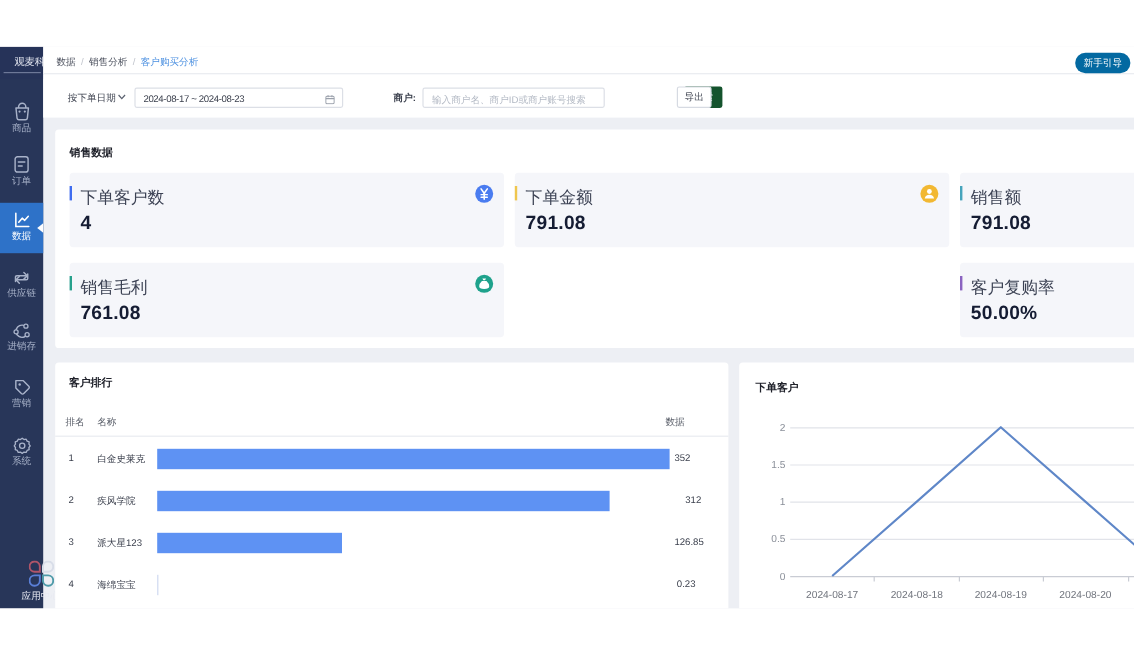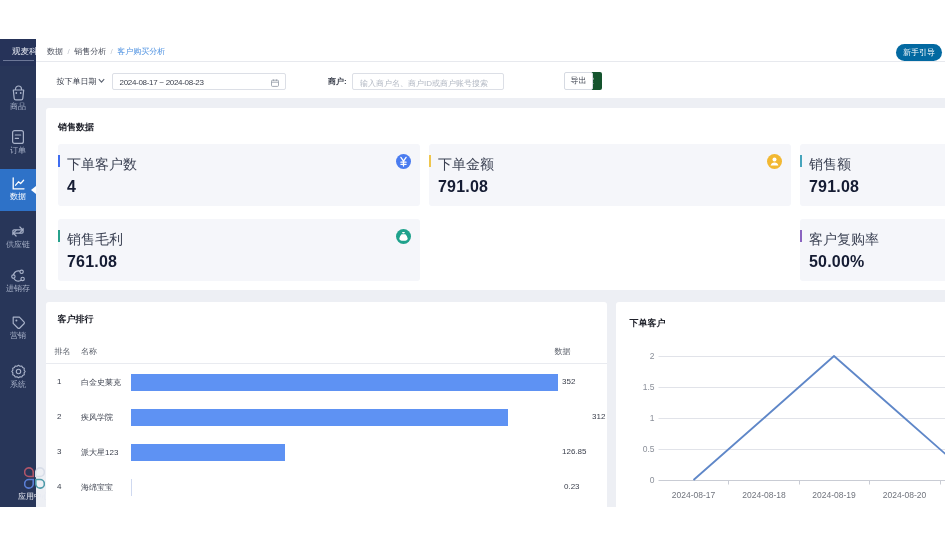--- a/index.html
+++ b/index.html
@@ -204,21 +204,21 @@
     <div class="th" style="left:508.5px; top:44px;">数据</div>
     <div class="abs" style="left:0px; top:61px; width:560.5px; height:1px; background:#e9ebf0;"></div>
 
     <div class="td" style="left:11px; top:75px;">1</div>
     <div class="td" style="left:35px; top:75px;">白金史莱克</div>
     <div class="bar" style="left:85px; top:72px; width:426.5px;"></div>
     <div class="td" style="left:516px; top:75px;">352</div>
     <div class="td" style="left:11px; top:110px;">2</div>
     <div class="td" style="left:35px; top:110px;">疾风学院</div>
     <div class="bar" style="left:85px; top:107px; width:377px;"></div>
-    <div class="td" style="left:508px; top:110px;padding-left:38px;">312</div>
+    <div class="td" style="left:487px; top:110px;padding-left:38px;">312</div>
     <div class="td" style="left:11px; top:145px;">3</div>
     <div class="td" style="left:35px; top:145px;">派大星123</div>
     <div class="bar" style="left:85px; top:142px; width:154px;"></div>
     <div class="td" style="left:516px; top:145px;">126.85</div>
     <div class="td" style="left:11px; top:180px;">4</div>
     <div class="td" style="left:35px; top:180px;">海绵宝宝</div>
     <div class="bar" style="left:85px; top:177px; width:1px; background:#cfd9f0;"></div>
     <div class="td" style="left:518px; top:180px;">0.23</div>
   </div>
 

